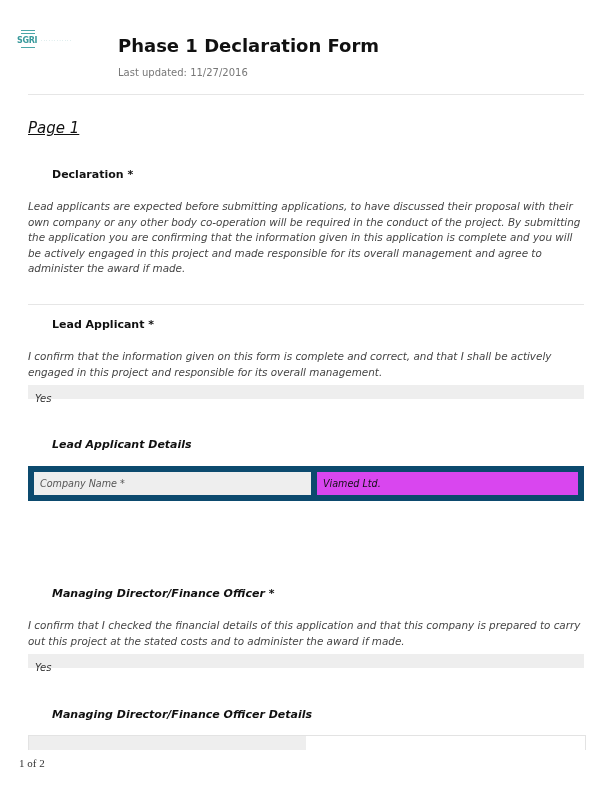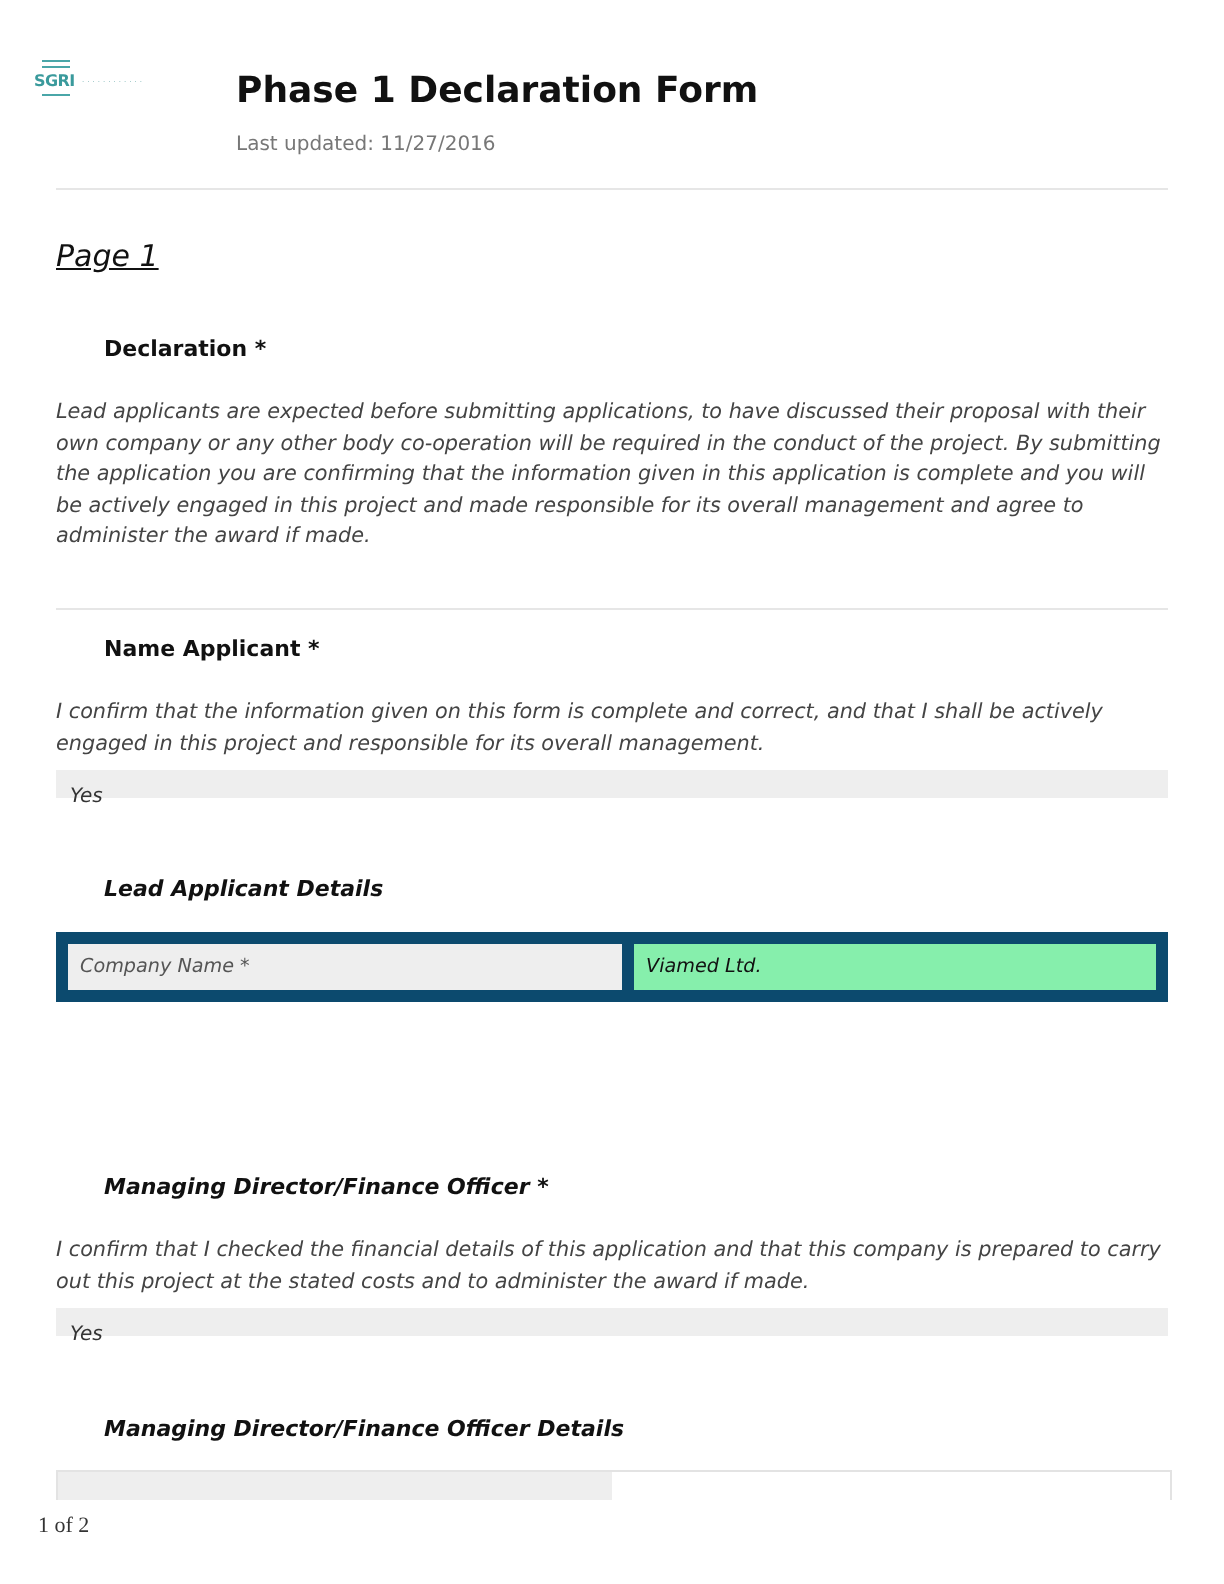--- a/index.html
+++ b/index.html
@@ -15,21 +15,21 @@
   .hr { position: absolute; left: 28px; right: 28px; height: 1px; background: #e6e6e6; }
   .page-heading { position: absolute; left: 28px; top: 119px; font-size: 15px; text-decoration: underline; color: #111; font-style: italic; }
   .section-title { position: absolute; left: 28px; font-size: 11px; font-weight: bold; color: #111; margin-left: 24px; }
   .section-title.it { font-style: italic; }
   .para { position: absolute; left: 28px; width: 556px; font-size: 10.4px; font-style: italic; color: #444; line-height: 15.5px; }
   .answer { position: absolute; left: 28px; width: 556px; height: 14px; background: #eeeeee; }
   .answer span { position: absolute; left: 7px; top: 8px; font-size: 10px; font-style: italic; color: #333; }
   table.details { position: absolute; left: 28px; width: 556px; border-collapse: collapse; }
   table.details td { border: 6px solid #0c4a6e; height: 23px; padding: 0 6px; font-size: 9.6px; font-style: italic; }
   table.details td.lbl { background: #eeeeee; width: 265px; color: #555; }
-  table.details td.val { background: #86efac; color: #111; }
+  table.details td.val { background: #d946ef; color: #111; }
   .partial { position: absolute; left: 28px; top: 735px; width: 556px; height: 14px; border-top: 1px solid #e3e3e3; border-left: 1px solid #e3e3e3; border-right: 1px solid #e3e3e3; }
   .partial .l { position: absolute; left: 0; top: 0; width: 277px; height: 14px; background: #eeeeee; }
   .footer { position: absolute; left: 0; right: 0; top: 757px; font-family: "Liberation Serif", serif; font-size: 11px; color: #333; margin-left: 19px; }
 </style>
 </head>
 <body>
 
 <div class="logo">
   <div class="mark">
     <div class="bar" style="top:0px"></div>
@@ -45,21 +45,21 @@
 
 <div class="hr" style="top:94px"></div>
 
 <div class="page-heading">Page 1</div>
 
 <div class="section-title" style="top:168px">Declaration *</div>
 <div class="para" style="top:199px">Lead applicants are expected before submitting applications, to have discussed their proposal with their own company or any other body co-operation will be required in the conduct of the project. By submitting the application you are confirming that the information given in this application is complete and you will be actively engaged in this project and made responsible for its overall management and agree to administer the award if made.</div>
 
 <div class="hr" style="top:304px"></div>
 
-<div class="section-title" style="top:318px">Name Applicant *</div>
+<div class="section-title" style="top:318px">Lead Applicant *</div>
 <div class="para" style="top:349px">I confirm that the information given on this form is complete and correct, and that I shall be actively engaged in this project and responsible for its overall management.</div>
 <div class="answer" style="top:385px">
   <span>Yes</span>
 </div>
 
 <div class="section-title it" style="top:438px">Lead Applicant Details</div>
 <table class="details" style="top:466px">
   <tbody>
       <tr>
     <td class="lbl">Company Name *</td>

